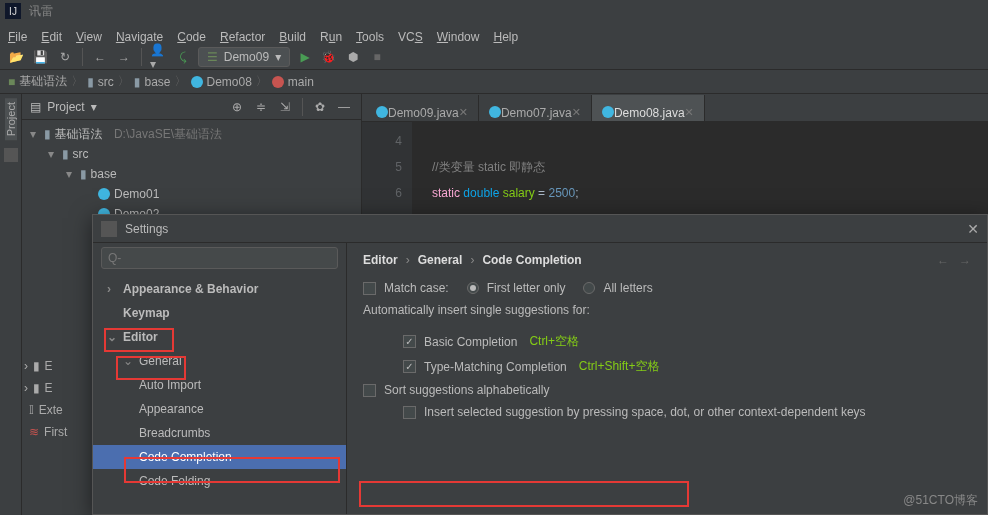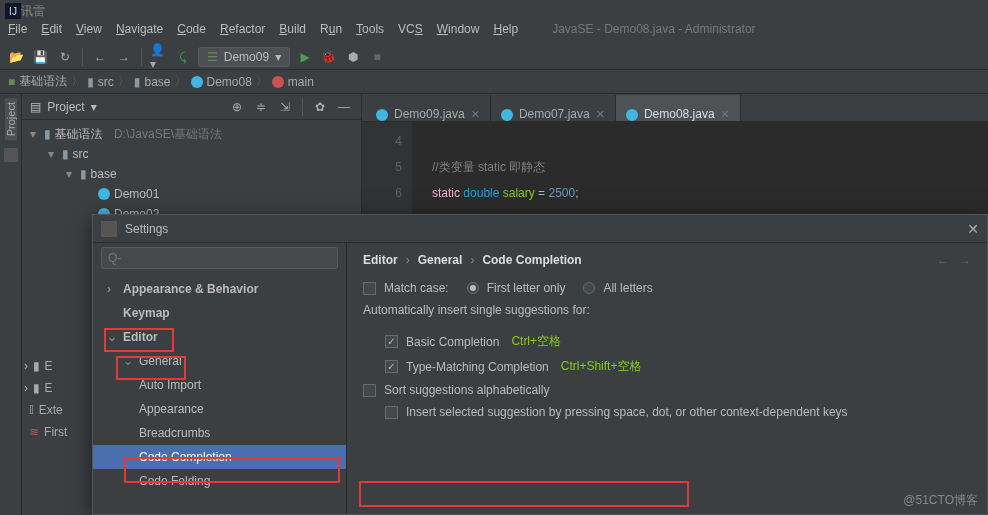--- a/index.html
+++ b/index.html
@@ -1,19 +1,19 @@
 <!DOCTYPE html>
 <html><head>
 <meta charset="utf-8">
 <style>
 * { margin:0; padding:0; box-sizing:border-box; font-family:"Segoe UI",Arial,sans-serif; font-size:12px; }
 body { background:#3c3f41; color:#bbbbbb; width:988px; height:515px; overflow:hidden; position:relative; }
 .titlebar { height:22px; background:#3c3f41; display:flex; align-items:center; padding:0 5px; color:#888; }
-.titlebar .logo { width:16px; height:16px; background:#0f172a; margin-right:0; display:flex; align-items:center; justify-content:center; font-size:10px; color:#ddd; }
-.menubar { height:22px; background:#3c3f41; display:flex; align-items:flex-start; padding:0 8px; gap:14px; color:#bbb; }
+.titlebar .logo { width:16px; height:16px; background:#0f172a; margin-right:8px; display:flex; align-items:center; justify-content:center; font-size:10px; color:#ddd; }
+.menubar { height:22px; background:#3c3f41; display:flex; align-items:flex-end; padding:0 8px; gap:14px; color:#bbb; }
 .menubar span u { text-decoration:underline; }
 .menubar .wintitle { margin-left:20px; color:#777; }
 .toolbar { height:26px; background:#3c3f41; border-bottom:1px solid #2b2b2b; display:flex; align-items:center; padding:0 8px; gap:6px; }
 .ticon { width:18px; height:18px; display:flex; align-items:center; justify-content:center; color:#aaa; font-size:12px; }
 .tsep { width:1px; height:18px; background:#555; margin:0 2px; }
 .runconfig { height:20px; display:flex; align-items:center; background:#4c5052; border:1px solid #5a5a5a; border-radius:3px; padding:0 8px; gap:6px; color:#bbb; }
 .play { color:#499c54; }
 .bug { color:#499c54; }
 .nav { height:24px; background:#3c3f41; border-bottom:1px solid #2b2b2b; display:flex; align-items:center; padding:0 8px; gap:4px; color:#aaa; }
 .nav .crumb { display:flex; align-items:center; gap:4px; }
@@ -32,21 +32,21 @@
 .tree { padding:4px 0; color:#bbb; position:relative; }
 .trow { height:20px; display:flex; align-items:center; padding-left:8px; gap:4px; }
 .trow .arr { width:10px; color:#888; }
 .trow .fold { color:#8a9aa5; }
 .trow .dim { color:#777; }
 .indent1 { padding-left:26px; }
 .indent2 { padding-left:44px; }
 .indent3 { padding-left:62px; }
 .editor { flex:1; background:#2b2b2b; display:flex; flex-direction:column; }
 .edtabs { height:28px; background:#3c3f41; border-bottom:1px solid #2b2b2b; display:flex; align-items:flex-end; padding-left:4px; }
-.edtab { height:26px; display:flex; align-items:flex-end; padding:0 10px; gap:6px; color:#aaa; border-right:1px solid #2b2b2b; background:#3c3f41; }
+.edtab { height:26px; display:flex; align-items:flex-start; padding:11px 10px; color:#aaa; border-right:1px solid #2b2b2b; background:#3c3f41; }
 .edtab.active { background:#4e5254; color:#ddd; }
 .edtab .x { color:#777; font-size:11px; }
 .code { flex:1; display:flex; font-family:Consolas,monospace; font-size:14px; }
 .gutter { width:50px; background:#313335; color:#606366; text-align:right; padding:6px 10px 0 0; line-height:26px; }
 .codetext { flex:1; padding:6px 0 0 20px; line-height:26px; color:#a9b7c6; }
 .codetext .c { color:#808080; }
 .codetext .k { color:#f9a8d4; }
 .codetext .t { color:#0ea5e9; }
 .codetext .v { color:#84cc16; }
 .codetext .n { color:#6897bb; }
@@ -70,21 +70,21 @@
 .bcrumb { color:#ddd; font-weight:bold; margin-bottom:14px; display:flex; align-items:center; gap:8px; }
 .bcrumb .ch { color:#888; font-weight:normal; }
 .navarr { position:absolute; right:16px; top:10px; color:#666; display:flex; gap:10px; }
 .opt { display:flex; align-items:center; gap:8px; margin-bottom:8px; color:#bbb; }
 .opt .cb { width:13px; height:13px; border:1px solid #6a6a6a; background:#43494a; display:flex; align-items:center; justify-content:center; color:#bbb; font-size:10px; }
 .opt .cb.checked::before { content:"✓"; color:#bbb; }
 .opt .radio { width:12px; height:12px; border:1px solid #6a6a6a; border-radius:50%; background:#43494a; position:relative; }
 .opt .radio.on::after { content:""; position:absolute; left:2px; top:2px; width:6px; height:6px; border-radius:50%; background:#bbb; }
 .opt .hint { color:#84cc16; margin-left:4px; }
 .subhead { color:#bbb; margin:4px 0 16px 0; }
-.indopt { margin-left:22px; }
+.indopt { margin-left:40px; }
 .numinput { width:50px; height:20px; background:#45494a; border:1px solid #5a5a5a; color:#bbb; text-align:center; font-size:12px; }
 .redbox { position:absolute; border:2px solid #e53935; pointer-events:none; }
 .watermark { position:absolute; right:10px; bottom:6px; color:#888; font-size:12px; }
 .projcut { position:absolute; left:24px; top:355px; color:#aaa; font-size:12px; }
 .projcut .row { height:22px; display:flex; align-items:center; gap:5px; }
 </style>
 </head>
 <body>
 
 <div class="titlebar">
@@ -98,21 +98,20 @@
   <span><u>V</u>iew</span>
   <span><u>N</u>avigate</span>
   <span><u>C</u>ode</span>
   <span><u>R</u>efactor</span>
   <span><u>B</u>uild</span>
   <span>R<u>u</u>n</span>
   <span><u>T</u>ools</span>
   <span>VC<u>S</u></span>
   <span><u>W</u>indow</span>
   <span><u>H</u>elp</span>
-  <span class="wintitle">JavaSE - Demo08.java - Administrator</span>
 </div>
 
 <div class="toolbar">
   <div class="ticon">📂</div>
   <div class="ticon">💾</div>
   <div class="ticon">↻</div>
   <div class="tsep"></div>
   <div class="ticon">←</div>
   <div class="ticon">→</div>
   <div class="tsep"></div>

